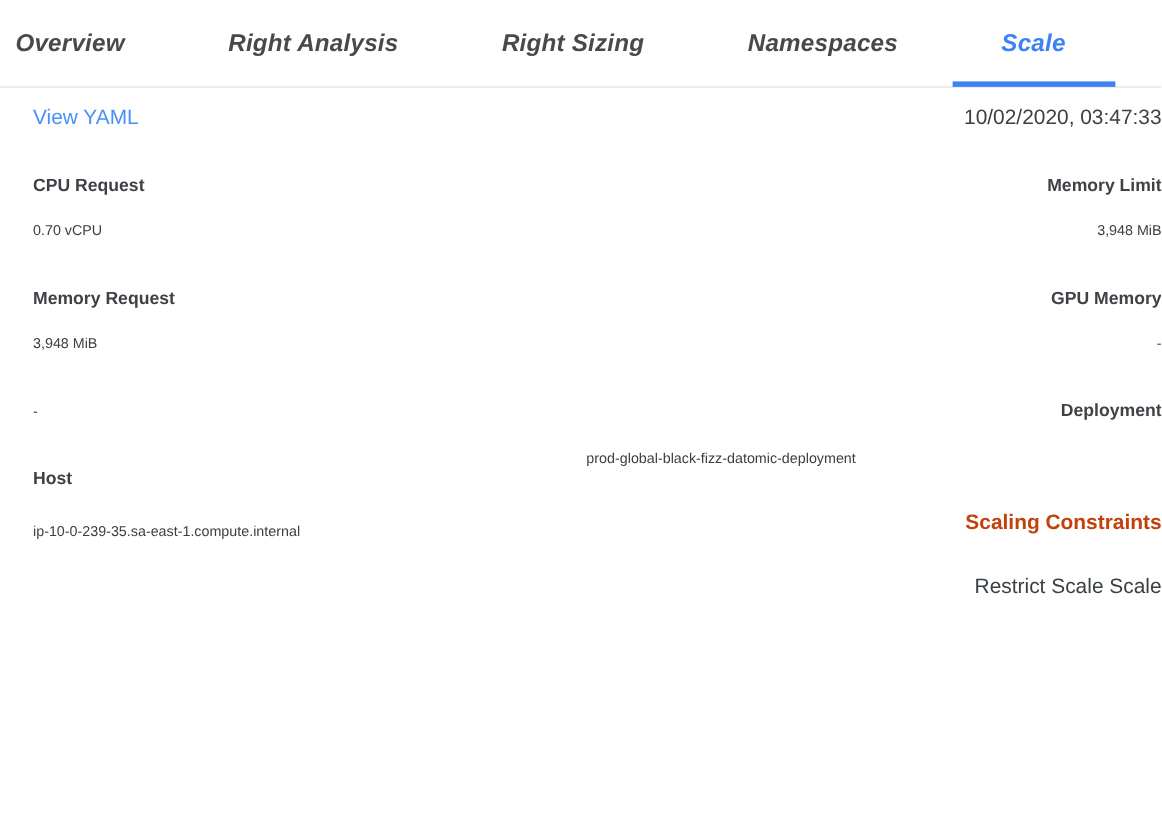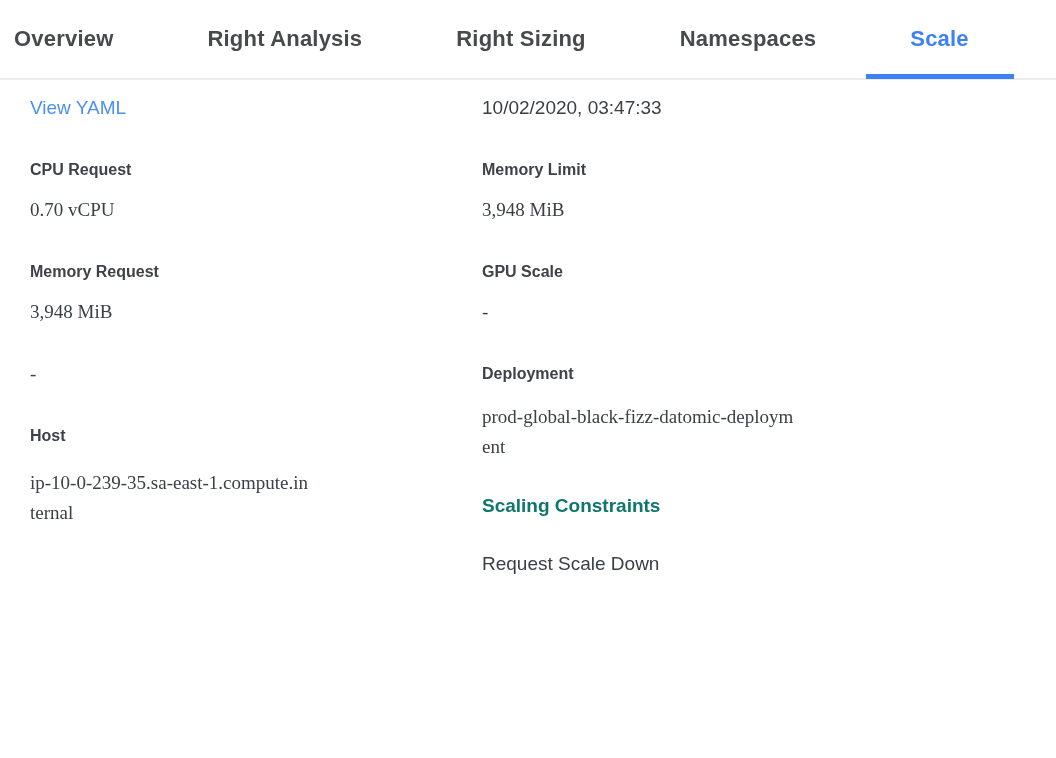--- a/index.html
+++ b/index.html
@@ -15,20 +15,21 @@
 
   
   .tabbar {
     display: flex;
     align-items: center;
     height: 80px;
     padding-left: 14px;
     gap: 94px;
     border-bottom: 2px solid #ececec;
     background: #fff;
+    font-style: italic;
   }
   .tab {
     position: relative;
     height: 80px;
     display: flex;
     align-items: center;
     font-size: 22px;
     font-weight: 600;
     color: #47494b;
     letter-spacing: 0.2px;
@@ -44,24 +45,23 @@
     width: 148px;
     height: 5px;
     background: #3d82f5;
   }
 
   
   .content {
     display: flex;
     padding-left: 30px;
     padding-top: 16px;
-    gap: 16px;
   }
   .col-left { width: 436px; flex: 0 0 436px; }
-  .col-right { flex: 1; }
+  .col-right { flex: 1; text-align: right; }
 
   .link {
     color: #4a90f7;
     text-decoration: none;
     cursor: pointer;
   }
   .toprow {
     font-size: 19px;
     line-height: 24px;
   }
@@ -72,39 +72,38 @@
   }
   .field { margin-top: 38px; }
   .field-label {
     font-size: 16px;
     line-height: 24px;
     font-weight: 700;
     color: #3e4247;
   }
   .field-value {
     margin-top: 16px;
-    font-size: 19px;
+    font-size: 13px;
     line-height: 24px;
     color: #3b4045;
-    font-family: Liberation Serif, serif;
   }
   .field-value.link-value {
     line-height: 30px;
     word-break: break-all;
     display: block;
   }
   .host-link { max-width: 282px; margin-top: 20px; }
   .deployment-link { max-width: 312px; }
 
   .scaling { margin-top: 32px; }
   .scaling-heading {
     font-size: 19px;
     line-height: 24px;
     font-weight: 700;
-    color: #0f766e;
+    color: #c2410c;
   }
   .scaling-item {
     font-size: 19px;
     line-height: 24px;
     color: #3b4045;
   }
   .scaling-item.first { margin-top: 34px; }
   .scaling-item.second { margin-top: 24px; }
 </style>
 </head>
@@ -158,30 +157,30 @@
         <span class="timestamp">10/02/2020, 03:47:33</span>
       </div>
 
 
       <div class="field">
         <div class="field-label">Memory Limit</div>
         <div class="field-value">3,948 MiB</div>
       </div>
 
       <div class="field">
-        <div class="field-label">GPU Scale</div>
+        <div class="field-label">GPU Memory</div>
         <div class="field-value">-</div>
       </div>
 
       <div class="field">
         <div class="field-label">Deployment</div>
         <a class="field-value link link-value deployment-link">prod-global-black-fizz-datomic-deployment</a>
       </div>
 
       <div class="scaling">
         <div class="scaling-heading">Scaling Constraints</div>
-        <div class="scaling-item first">Request Scale Down</div>
+        <div class="scaling-item first">Restrict Scale Scale</div>
       </div>
 
     </div>
 
   </main>
 </div>
 
 </body></html>

